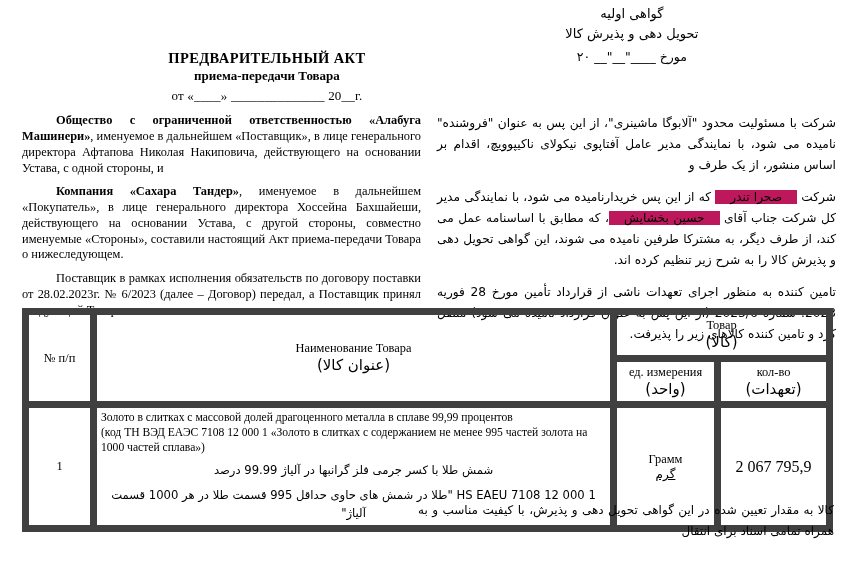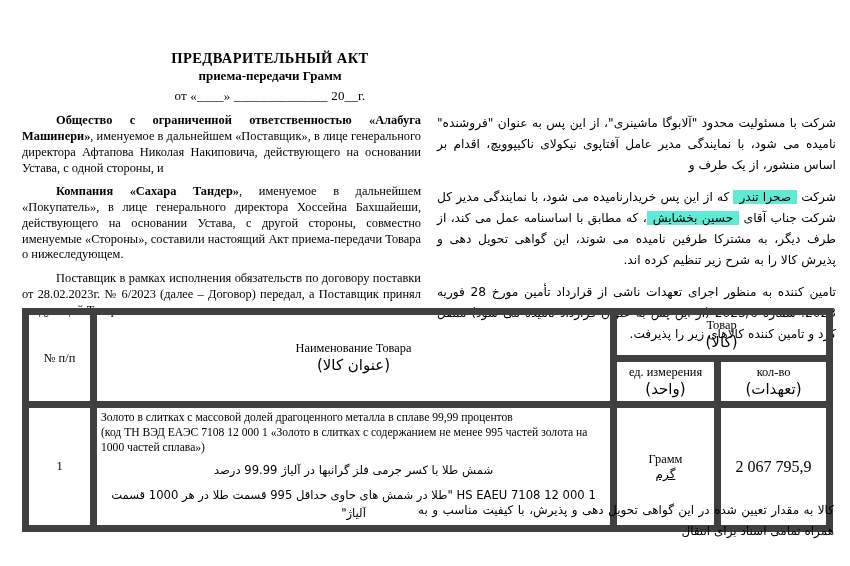--- a/index.html
+++ b/index.html
@@ -96,22 +96,22 @@
   }
   .col-ru p {
     margin: 0 0 8px 0;
     text-indent: 34px;
   }
   .col-fa p {
     margin: 0 0 11px 0;
   }
   .b { font-weight: bold; }
   .hl {
-    background: #5eead4;
-    padding: 0 6px;
+    background: #be185d;
+    padding: 0 15px;
   }
 
   
   .tbl-wrap {
     position: absolute;
     left: 22px;
     top: 308px;
     width: 806px;
   }
   table.goods {
@@ -182,22 +182,27 @@
   }
 </style>
 </head>
 <body>
 
 <div class="page">
 
   <div class="header">
     <div class="header-left">
       <div class="doc-title">ПРЕДВАРИТЕЛЬНЫЙ АКТ</div>
-      <div class="doc-subtitle">приема-передачи Грамм</div>
+      <div class="doc-subtitle">приема-передачи Товара</div>
       <div class="doc-date-line">от «____» ______________ 20__г.</div>
+    </div>
+    <div class="header-right">
+      <div class="fa-title">گواهی اولیه</div>
+      <div class="fa-title">تحویل دهی و پذیرش کالا</div>
+      <div class="fa-date-line">مورخ ____"__"__ ۲۰</div>
     </div>
   </div>
 
   <div class="body-cols">
 
     <div class="col-ru">
       <p>
         <span class="b">Общество с ограниченной ответственностью «Алабуга Машинери»</span><span>, именуемое в дальнейшем «Поставщик», в лице генерального директора Афтапова Николая Накиповича, действующего на основании Устава, с одной стороны, и</span>
       </p>
       <p>

